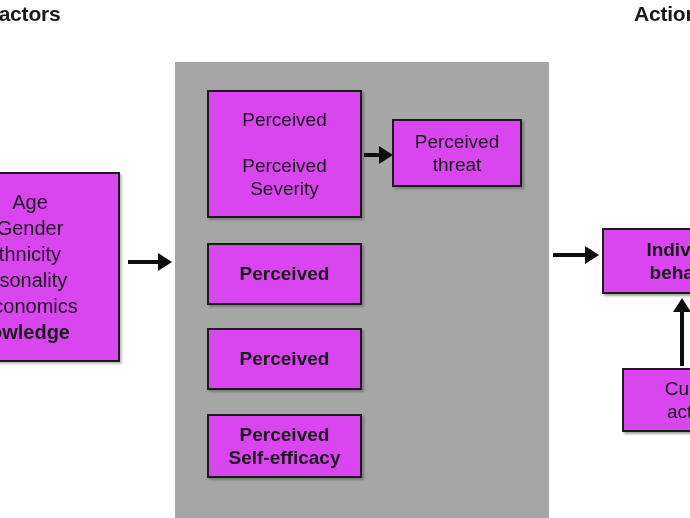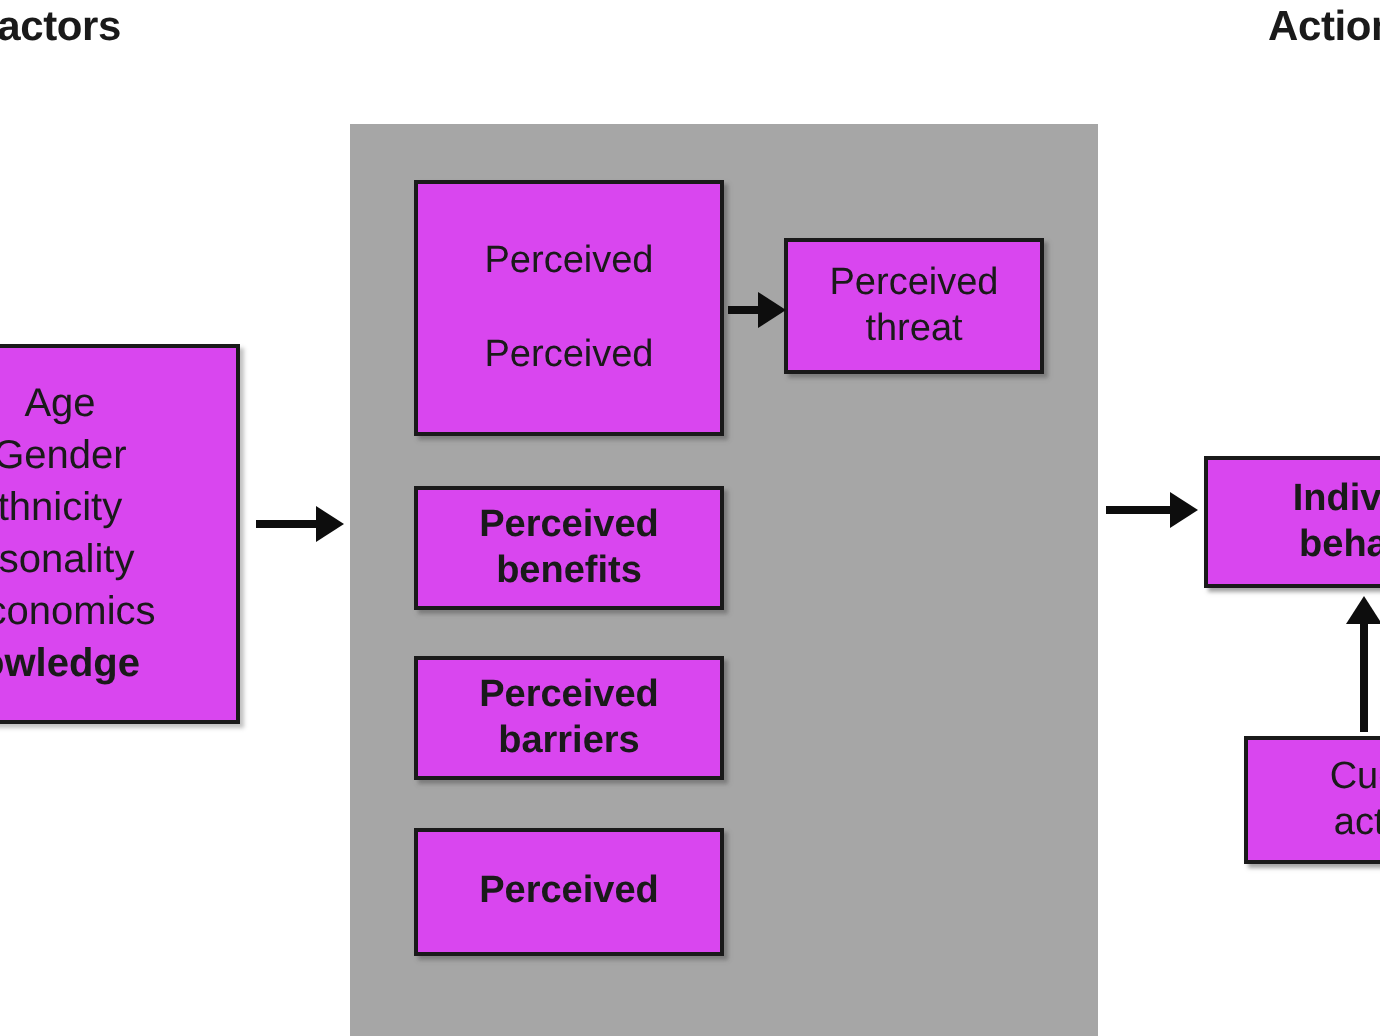--- a/index.html
+++ b/index.html
@@ -162,47 +162,47 @@
       <span>economics</span><br>
       <span class="bold-line">owledge</span>
     </span>
   </div>
 
   <div class="box" id="box-susceptibility-severity">
     <span class="txt">
       <span>Perceived</span><br>
       <br>
       <span>Perceived</span><br>
+      <span>Severity</span>
     </span>
   </div>
 
   <div class="box" id="box-perceived-threat">
     <span class="txt">
       <span>Perceived</span><br>
       <span>threat</span>
     </span>
   </div>
 
   <div class="box bold" id="box-perceived-benefits">
     <span class="txt">
       <span>Perceived</span><br>
-      <span>benefits</span>
     </span>
   </div>
 
   <div class="box bold" id="box-perceived-barriers">
     <span class="txt">
       <span>Perceived</span><br>
-      <span>barriers</span>
     </span>
   </div>
 
   <div class="box bold" id="box-perceived-self-efficacy">
     <span class="txt">
       <span>Perceived</span><br>
+      <span>Self-efficacy</span>
     </span>
   </div>
 
   <div class="box bold" id="box-individual-behaviour">
     <span class="txt">
       <span>Individ</span><br>
       <span>behav</span>
     </span>
   </div>
 

